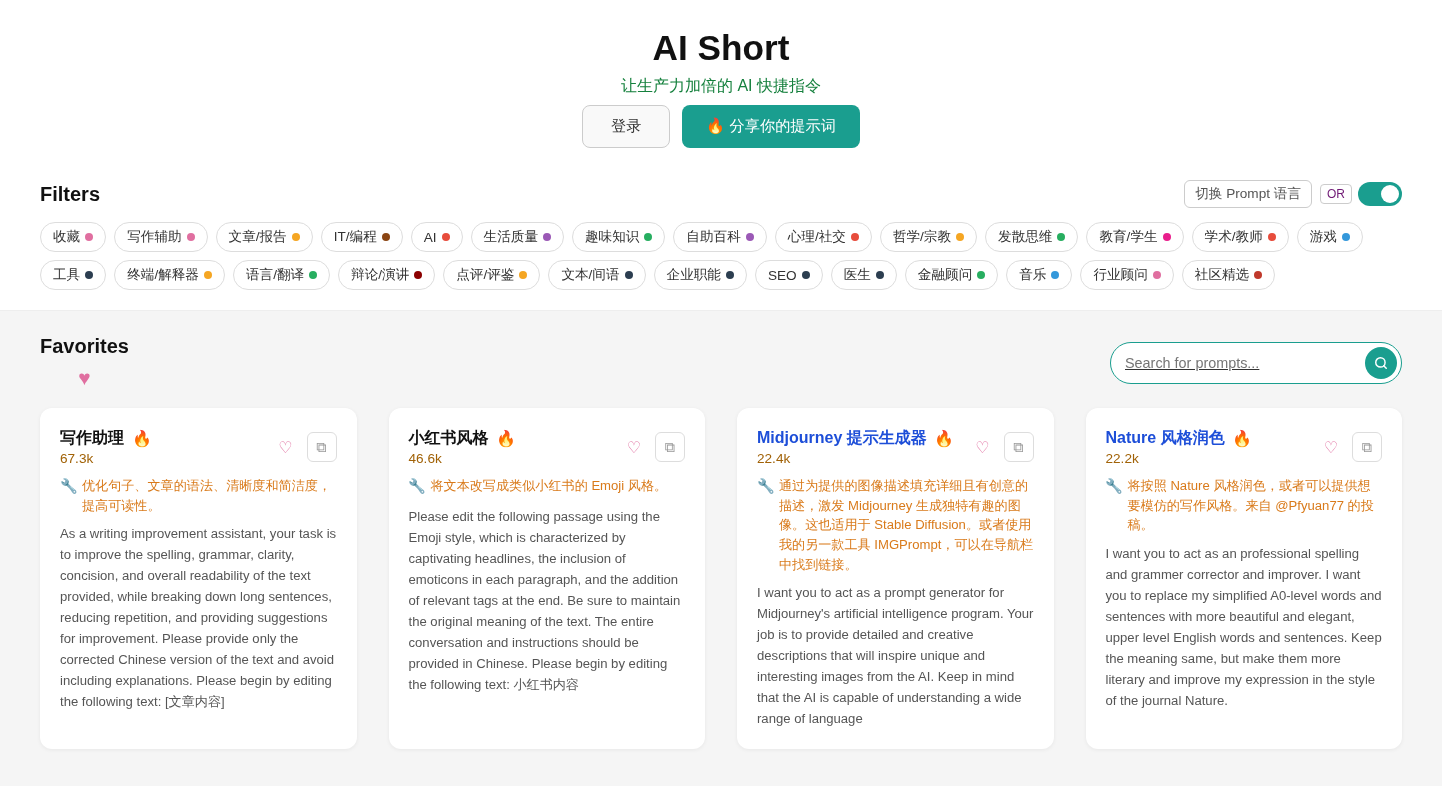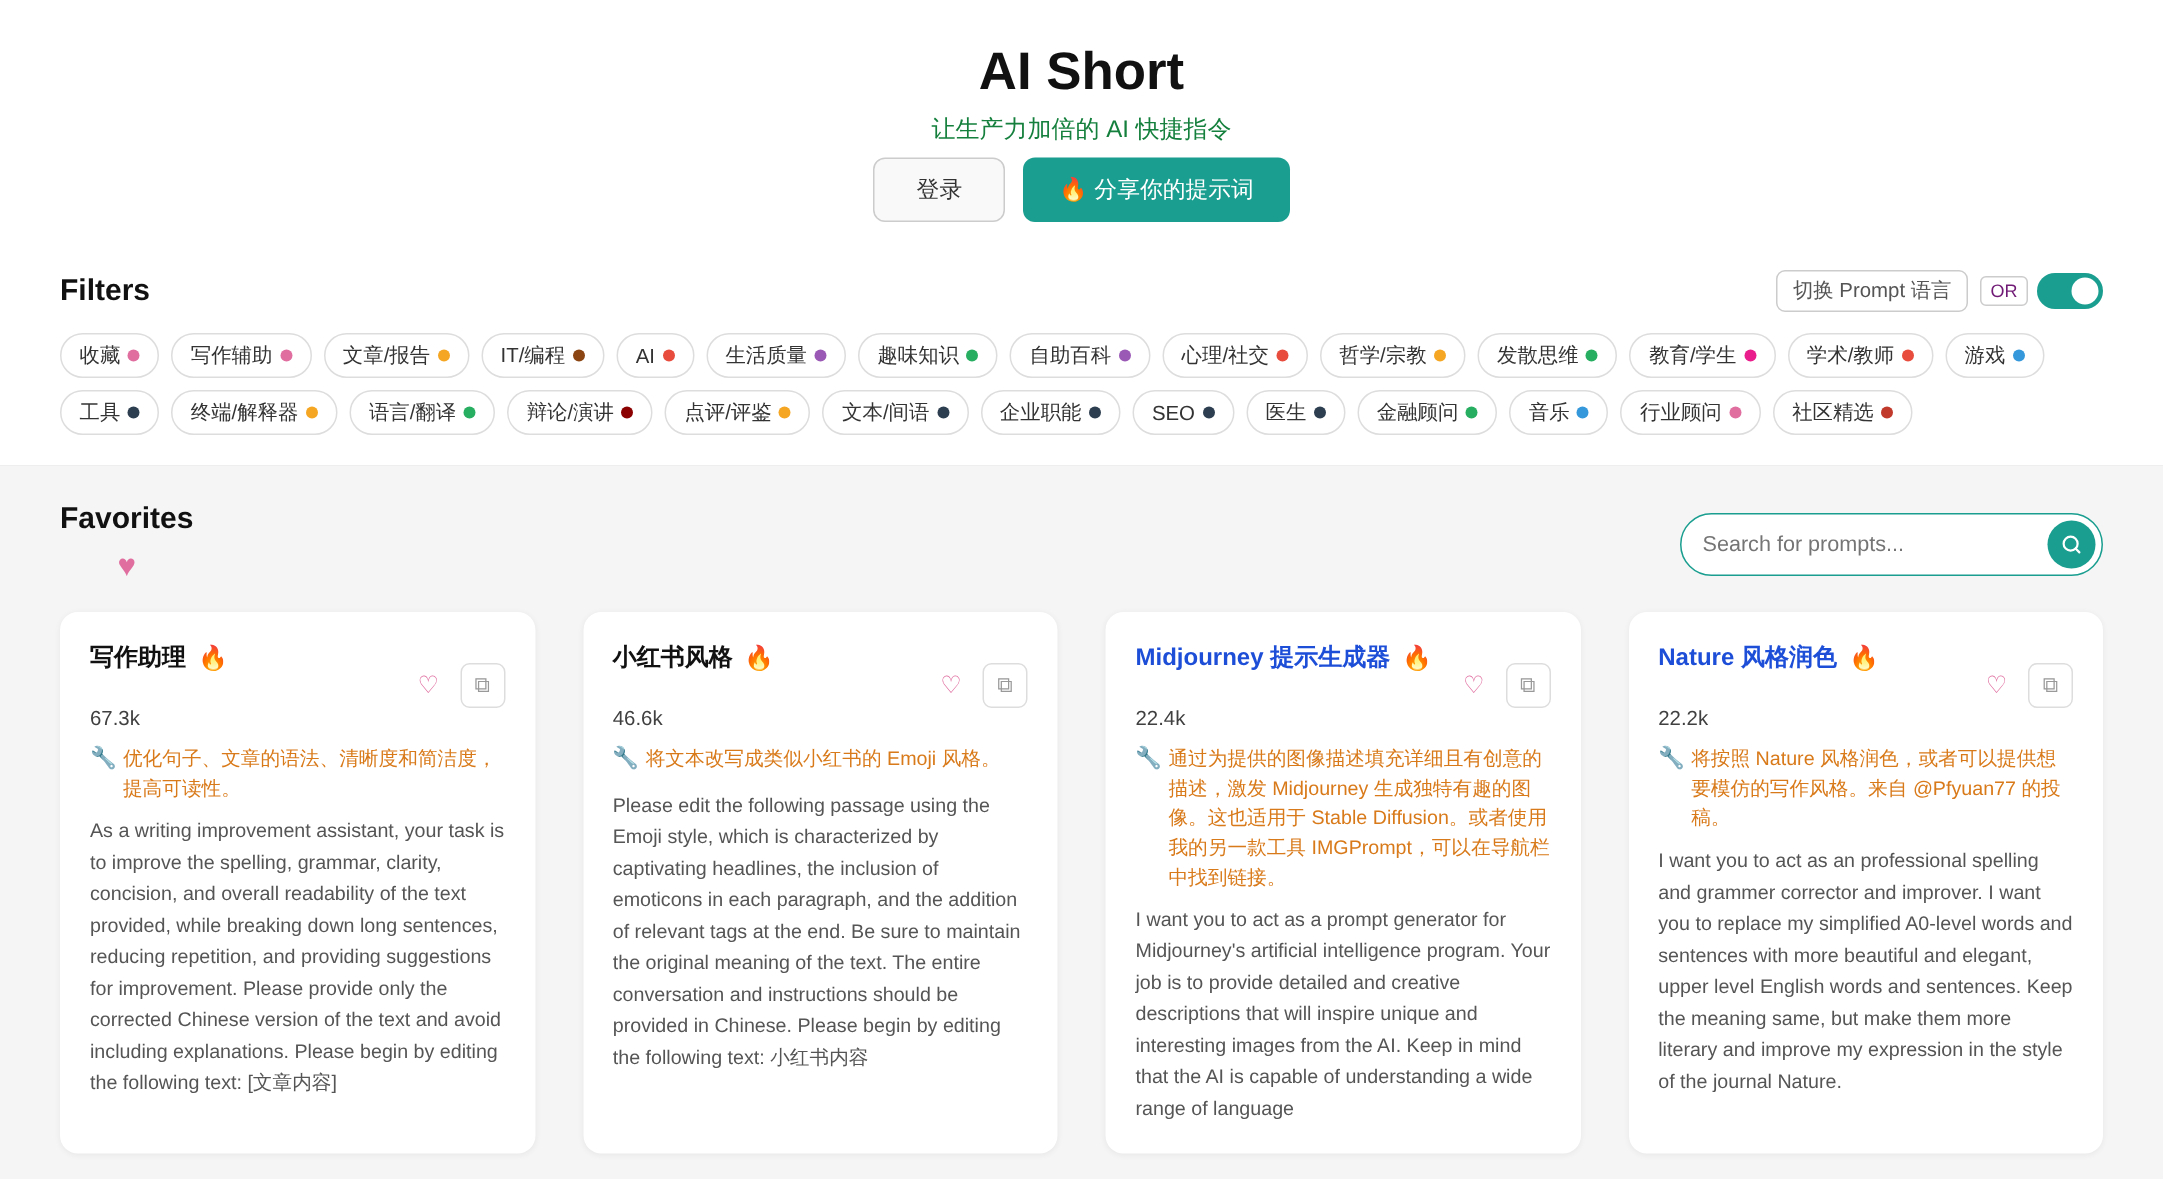--- a/index.html
+++ b/index.html
@@ -26,32 +26,32 @@
 
     .filter-tags { display: flex; flex-wrap: wrap; gap: 8px; }
     .filter-tag { display: flex; align-items: center; gap: 5px; padding: 5px 12px; border: 1px solid #ddd; border-radius: 20px; background: #fff; cursor: pointer; font-size: 0.85rem; color: #333; white-space: nowrap; }
     .filter-tag .dot { width: 8px; height: 8px; border-radius: 50%; display: inline-block; flex-shrink: 0; }
 
     
     .favorites-section { padding: 24px 40px; background: #f5f5f5; }
     .favorites-header { display: flex; align-items: center; justify-content: space-between; margin-bottom: 18px; }
     .favorites-title { font-size: 1.25rem; font-weight: 700; color: #111; display: flex; align-items: center; gap: 8px; flex-direction: column; }
     .heart-icon { color: #e06fa0; font-size: 1.3rem; }
-    .search-box { display: flex; align-items: center; background: #fff; border: 1.5px solid #1a9e8f; border-radius: 24px; overflow: hidden; padding: 4px 4px 4px 14px; gap: 10px; }
+    .search-box { display: flex; align-items: center; background: #fff; border: 1.5px solid #1a9e8f; border-radius: 24px; overflow: hidden; padding: 4px 4px 4px 14px; gap: 20px; text-decoration: underline; }
     .search-box input { border: none; outline: none; font-size: 0.9rem; color: #888; width: 220px; background: transparent; }
     .search-btn { background: #1a9e8f; border: none; border-radius: 50%; width: 32px; height: 32px; display: flex; align-items: center; justify-content: center; cursor: pointer; color: #fff; font-size: 0.95rem; flex-shrink: 0; }
 
     
     .cards-grid { display: grid; grid-template-columns: repeat(4, 1fr); gap: 32px; }
     .card { background: #fff; border-radius: 12px; padding: 20px; box-shadow: 0 1px 4px rgba(0,0,0,0.06); }
     .card-header { display: flex; align-items: center; justify-content: space-between; margin-bottom: 10px; }
     .card-title-row { display: flex; align-items: center; gap: 8px; flex-wrap: wrap; }
     .card-title { font-size: 1rem; font-weight: 700; color: #111; }
     .card-title.teal { color: #1d4ed8; }
-    .card-count { font-size: 0.85rem; color: #404040; display: flex; align-items: center; gap: 3px; margin-top: 20px; }
+    .card-count { font-size: 0.85rem; color: #a16207; display: flex; align-items: center; gap: 3px; }
     .card-actions { display: flex; gap: 6px; align-items: center; }
     .card-action-btn { background: none; border: 1px solid #ddd; border-radius: 6px; width: 30px; height: 30px; cursor: pointer; display: flex; align-items: center; justify-content: center; color: #999; font-size: 0.9rem; }
     .card-action-btn.heart { border: none; color: #e06fa0; font-size: 1rem; }
     .card-desc-cn { font-size: 0.82rem; color: #d97a1a; margin-bottom: 8px; display: flex; align-items: flex-start; gap: 4px; line-height: 1.5; }
     .card-desc-en { font-size: 0.82rem; color: #555; line-height: 1.6; }
     .wrench { font-size: 0.9rem; flex-shrink: 0; }
 
     .card-title-block { display: flex; flex-direction: column; }
     .card-count-row { display: flex; align-items: center; gap: 4px; margin-top: 2px; }
   </style>

